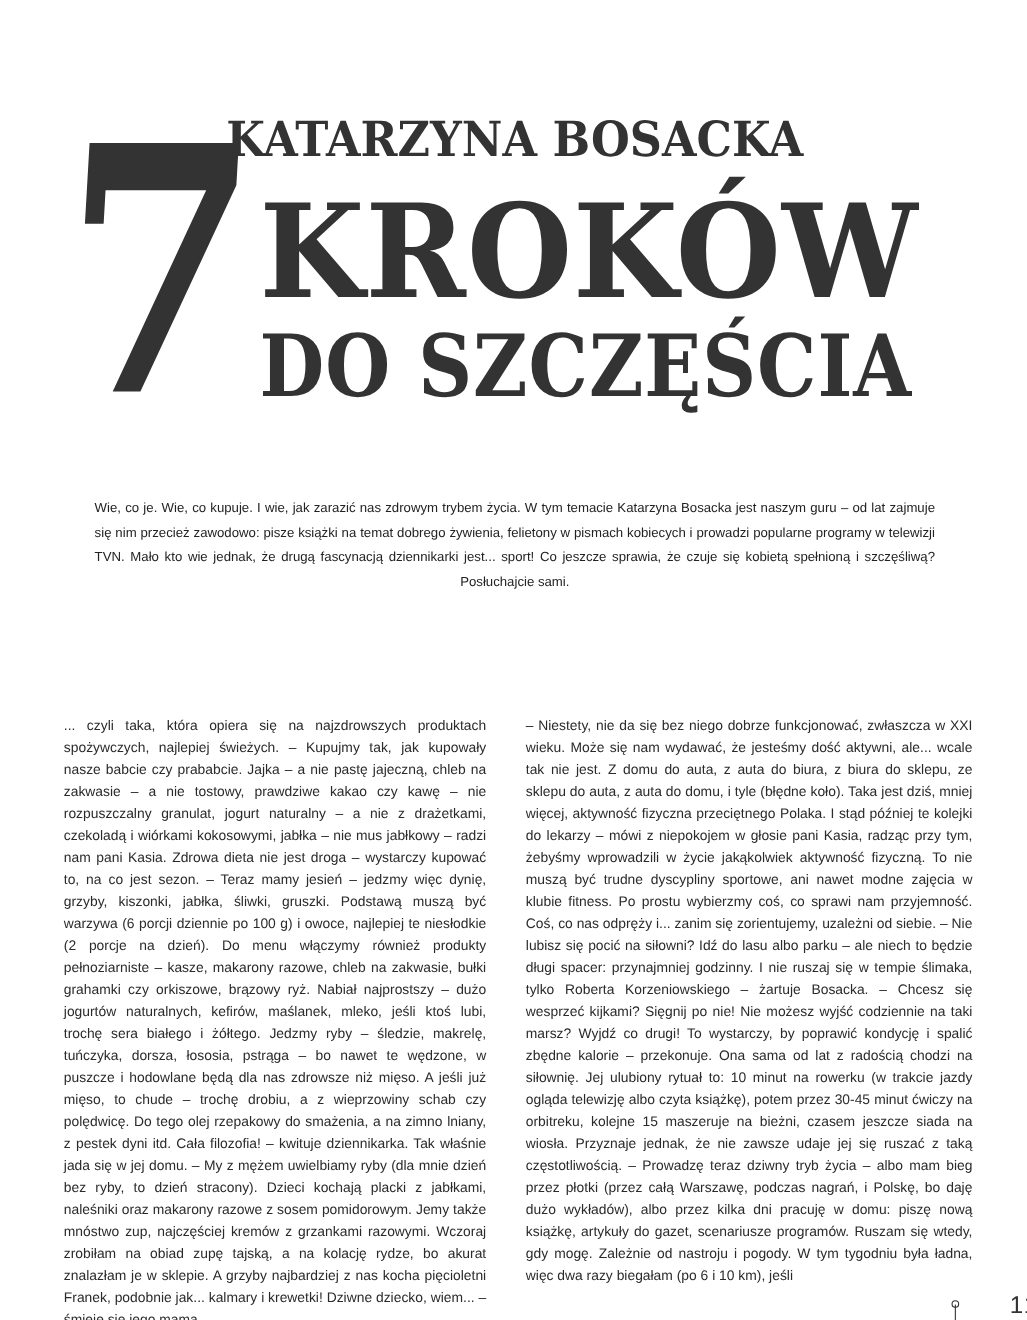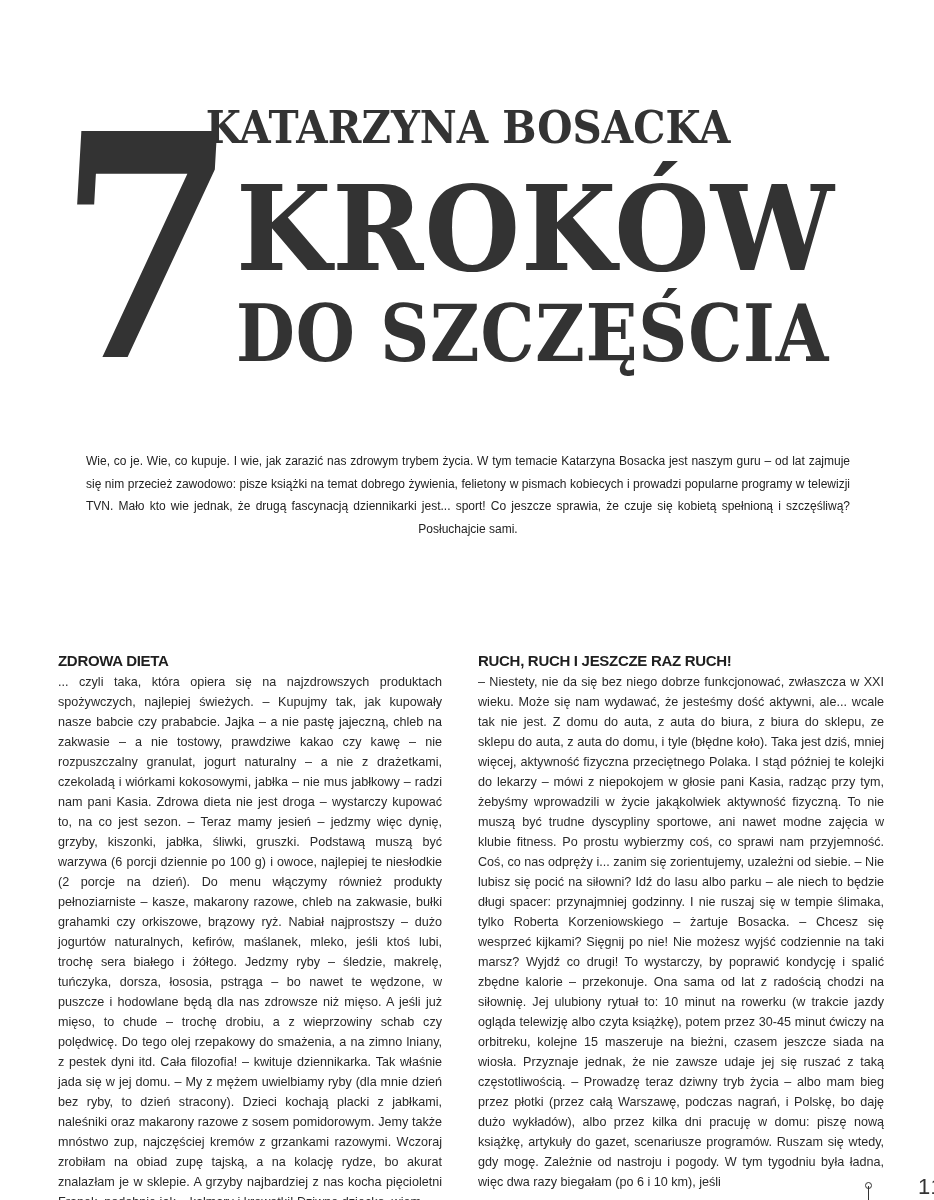--- a/index.html
+++ b/index.html
@@ -143,26 +143,24 @@
 <body>
 
 <div class="author">KATARZYNA BOSACKA</div>
 <div class="big-seven">7</div>
 <div class="title-line-1">KROKÓW</div>
 <div class="title-line-2">DO SZCZĘŚCIA</div>
 
 <div class="lead">Wie, co je. Wie, co kupuje. I wie, jak zarazić nas zdrowym trybem życia. W tym temacie Katarzyna Bosacka jest naszym guru – od lat zajmuje się nim przecież zawodowo: pisze książki na temat dobrego żywienia, felietony w pismach kobiecych i prowadzi popularne programy w telewizji TVN. Mało kto wie jednak, że drugą fascynacją dziennikarki jest... sport! Co jeszcze sprawia, że czuje się kobietą spełnioną i szczęśliwą? Posłuchajcie sami.</div>
 
 <div class="col col-left">
-  <h2>ZDROWA DIETA</h2>
   <p>... czyli taka, która opiera się na najzdrowszych produktach spożywczych, najlepiej świeżych. – Kupujmy tak, jak kupowały nasze babcie czy prababcie. Jajka – a nie pastę jajeczną, chleb na zakwasie – a nie tostowy, prawdziwe kakao czy kawę – nie rozpuszczalny granulat, jogurt naturalny – a nie z drażetkami, czekoladą i wiórkami kokosowymi, jabłka – nie mus jabłkowy – radzi nam pani Kasia. Zdrowa dieta nie jest droga – wystarczy kupować to, na co jest sezon. – Teraz mamy jesień – jedzmy więc dynię, grzyby, kiszonki, jabłka, śliwki, gruszki. Podstawą muszą być warzywa (6 porcji dziennie po 100 g) i owoce, najlepiej te niesłodkie (2 porcje na dzień). Do menu włączymy również produkty pełnoziarniste – kasze, makarony razowe, chleb na zakwasie, bułki grahamki czy orkiszowe, brązowy ryż. Nabiał najprostszy – dużo jogurtów naturalnych, kefirów, maślanek, mleko, jeśli ktoś lubi, trochę sera białego i żółtego. Jedzmy ryby – śledzie, makrelę, tuńczyka, dorsza, łososia, pstrąga – bo nawet te wędzone, w puszcze i hodowlane będą dla nas zdrowsze niż mięso. A jeśli już mięso, to chude – trochę drobiu, a z wieprzowiny schab czy polędwicę. Do tego olej rzepakowy do smażenia, a na zimno lniany, z pestek dyni itd. Cała filozofia! – kwituje dziennikarka. Tak właśnie jada się w jej domu. – My z mężem uwielbiamy ryby (dla mnie dzień bez ryby, to dzień stracony). Dzieci kochają placki z jabłkami, naleśniki oraz makarony razowe z sosem pomidorowym. Jemy także mnóstwo zup, najczęściej kremów z grzankami razowymi. Wczoraj zrobiłam na obiad zupę tajską, a na kolację rydze, bo akurat znalazłam je w sklepie. A grzyby najbardziej z nas kocha pięcioletni Franek, podobnie jak... kalmary i krewetki! Dziwne dziecko, wiem... – śmieje się jego mama.</p>
 </div>
 
 <div class="col col-right">
-  <h2>RUCH, RUCH I JESZCZE RAZ RUCH!</h2>
   <p>– Niestety, nie da się bez niego dobrze funkcjonować, zwłaszcza w XXI wieku. Może się nam wydawać, że jesteśmy dość aktywni, ale... wcale tak nie jest. Z domu do auta, z auta do biura, z biura do sklepu, ze sklepu do auta, z auta do domu, i tyle (błędne koło). Taka jest dziś, mniej więcej, aktywność fizyczna przeciętnego Polaka. I stąd później te kolejki do lekarzy – mówi z niepokojem w głosie pani Kasia, radząc przy tym, żebyśmy wprowadzili w życie jakąkolwiek aktywność fizyczną. To nie muszą być trudne dyscypliny sportowe, ani nawet modne zajęcia w klubie fitness. Po prostu wybierzmy coś, co sprawi nam przyjemność. Coś, co nas odpręży i... zanim się zorientujemy, uzależni od siebie. – Nie lubisz się pocić na siłowni? Idź do lasu albo parku – ale niech to będzie długi spacer: przynajmniej godzinny. I nie ruszaj się w tempie ślimaka, tylko Roberta Korzeniowskiego – żartuje Bosacka. – Chcesz się wesprzeć kijkami? Sięgnij po nie! Nie możesz wyjść codziennie na taki marsz? Wyjdź co drugi! To wystarczy, by poprawić kondycję i spalić zbędne kalorie – przekonuje. Ona sama od lat z radością chodzi na siłownię. Jej ulubiony rytuał to: 10 minut na rowerku (w trakcie jazdy ogląda telewizję albo czyta książkę), potem przez 30-45 minut ćwiczy na orbitreku, kolejne 15 maszeruje na bieżni, czasem jeszcze siada na wiosła. Przyznaje jednak, że nie zawsze udaje jej się ruszać z taką częstotliwością. – Prowadzę teraz dziwny tryb życia – albo mam bieg przez płotki (przez całą Warszawę, podczas nagrań, i Polskę, bo daję dużo wykładów), albo przez kilka dni pracuję w domu: piszę nową książkę, artykuły do gazet, scenariusze programów. Ruszam się wtedy, gdy mogę. Zależnie od nastroju i pogody. W tym tygodniu była ładna, więc dwa razy biegałam (po 6 i 10 km), jeśli</p>
 </div>
 
 <div class="folio">
   <span class="folio-dot"></span>
   <span class="folio-line"></span>
   <span class="folio-num">11</span>
 </div>
 
 </body></html>

